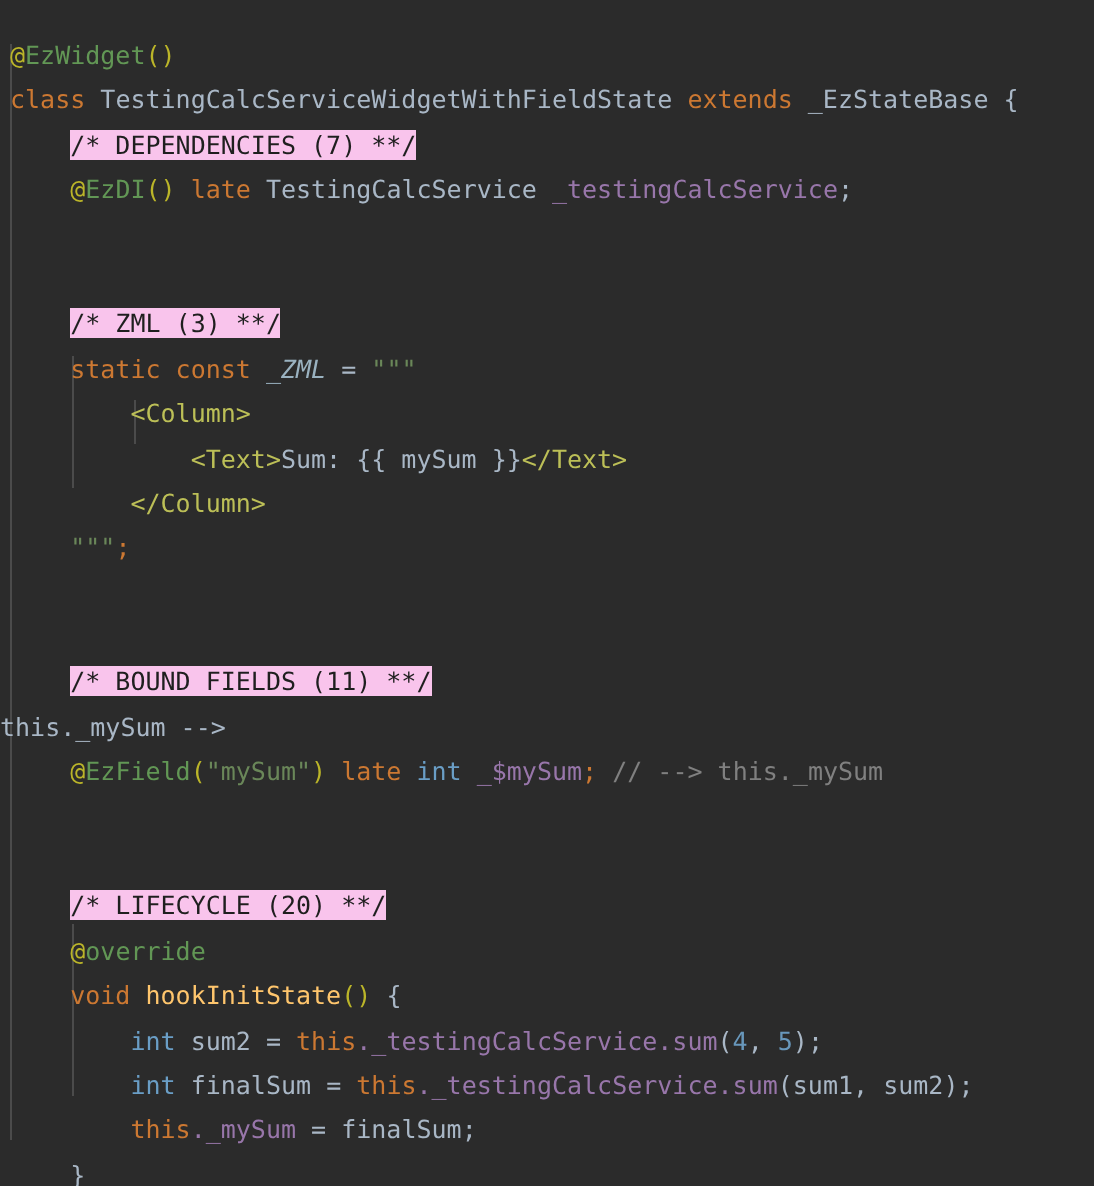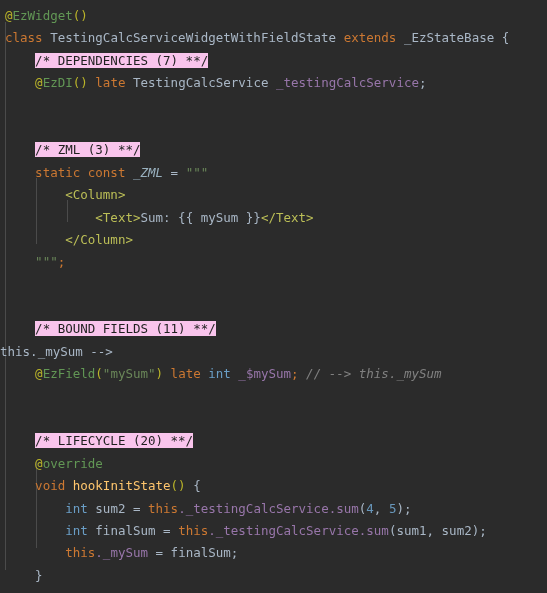--- a/index.html
+++ b/index.html
@@ -14,21 +14,21 @@
     font-family: "DejaVu Sans Mono", "Liberation Mono", monospace;
   }
   .editor {
     position: relative;
     width: 547px;
     height: 593px;
     background: #2b2b2b;
     font-size: 12.5px;
     line-height: 22.4px;
     color: #a9b7c6;
-    padding-top: 5px;
+    padding-top: 17px;
     box-sizing: border-box;
   }
   
   .guide {
     position: absolute;
     width: 1px;
     background: #4b4b4b;
     z-index: 0;
   }
   .code {
@@ -43,21 +43,21 @@
   
   .kw      { color: #cc7832; }          
   .itype   { color: #6a9ec6; }          
   .ident   { color: #a9b7c6; }
   .field   { color: #9876aa; }          
   .meta    { color: #bbb529; }          
   .metaname{ color: #629755; }          
   .paren   { color: #bbb529; }
   .str     { color: #6a8759; }          
   .num     { color: #6897bb; }          
-  .cmt     { color: #808080; font-style: italic; }          
+  .cmt     { color: #808080; }          
   .fn      { color: #ffc66d; }          
   .brace   { color: #a9b7c6; }
   .italic  { font-style: italic; }
   .xmltag  { color: #bcbf57; text-align: right; }          
   .xmltxt  { color: #a9b7c6; text-align: center; }
   .punct   { color: #a9b7c6; }
   .extends { color: #cc7832; }
   .section {
     background: #f9c4ec;
     color: #1f1f1f;

